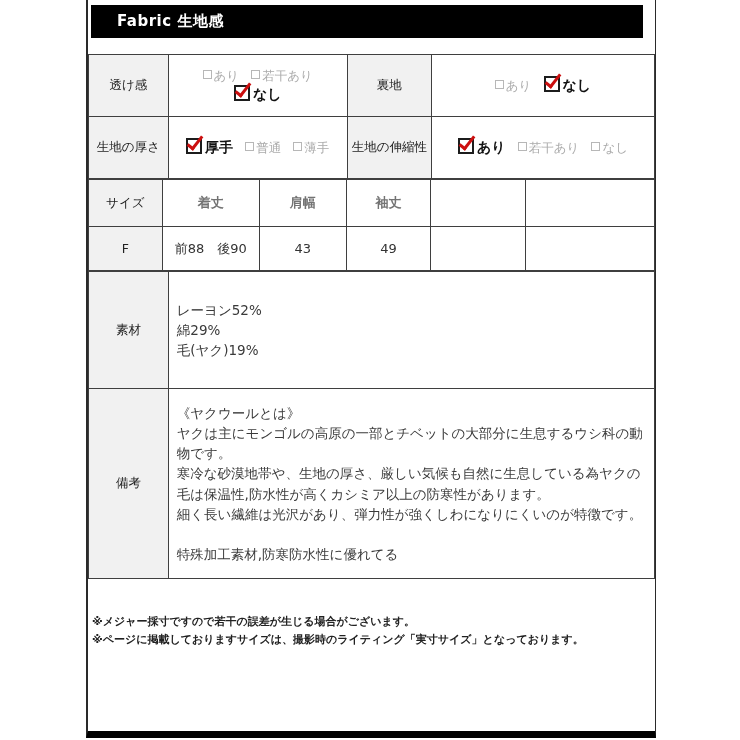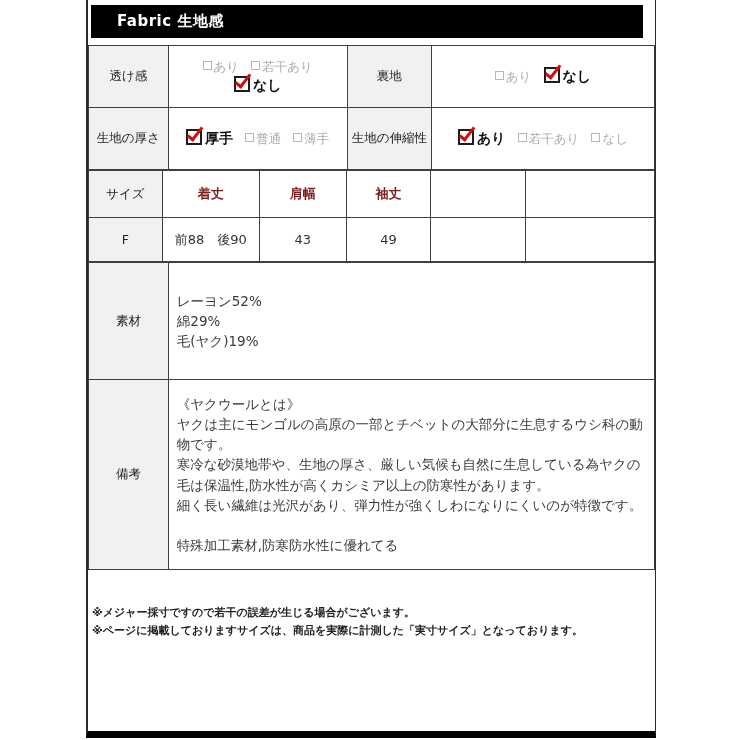--- a/index.html
+++ b/index.html
@@ -27,21 +27,21 @@
     border-bottom: 7px solid #000000;
     background: #ffffff;
   }
   .black-bar {
     background: #000000;
     color: #ffffff;
     font-weight: bold;
     font-size: 15px;
     height: 33px;
     line-height: 33px;
-    margin: 5px 12px 7px 3px;
+    margin: 5px 12px 16px 3px;
     padding-left: 26px;
     letter-spacing: 0.5px;
   }
   table {
     width: 100%;
     border-collapse: collapse;
     table-layout: fixed;
   }
   td {
     border: 1px solid #3f3f3f;
@@ -53,21 +53,21 @@
     overflow: hidden;
   }
   td.rowlabel {
     background: #f1f1f1;
     font-weight: normal;
     color: #222222;
     font-size: 12.5px;
   }
   td.colhead {
     font-weight: bold;
-    color: #7f1d1d;
+    color: #737373;
   }
   .fabric-table td { height: 61px; }
   .size-table tr.head td { height: 46px; }
   .size-table tr.data td { height: 43px; }
   .mat-table td.mat-row { height: 104px; }
   .mat-table td.note-row { height: 177px; }
   td.lefttext {
     text-align: left;
     padding: 6px 4px 6px 8px;
     font-size: 13.5px;
@@ -224,17 +224,17 @@
           <div class="note-p">細く長い繊維は光沢があり、弾力性が強くしわになりにくいのが特徴です。</div>
           <div class="note-p"></div>
           <div class="note-p">特殊加工素材,防寒防水性に優れてる</div>
         </td>
       </tr>
     </tbody>
       </table>
 
     <div class="footer-notes">
       <div>※メジャー採寸ですので若干の誤差が生じる場合がございます。</div>
-      <div>※ページに掲載しておりますサイズは、商品を実際に計測した「実寸サイズ」となっております。</div>
+      <div>※ページに掲載しておりますサイズは、撮影時のライティング「実寸サイズ」となっております。</div>
     </div>
 
   </div>
 </div>
 
 </body></html>

